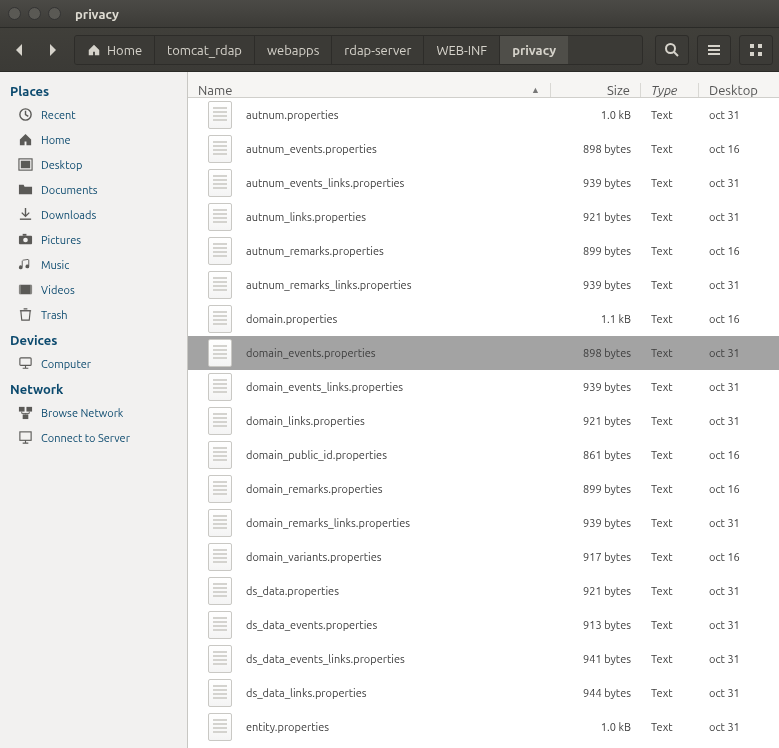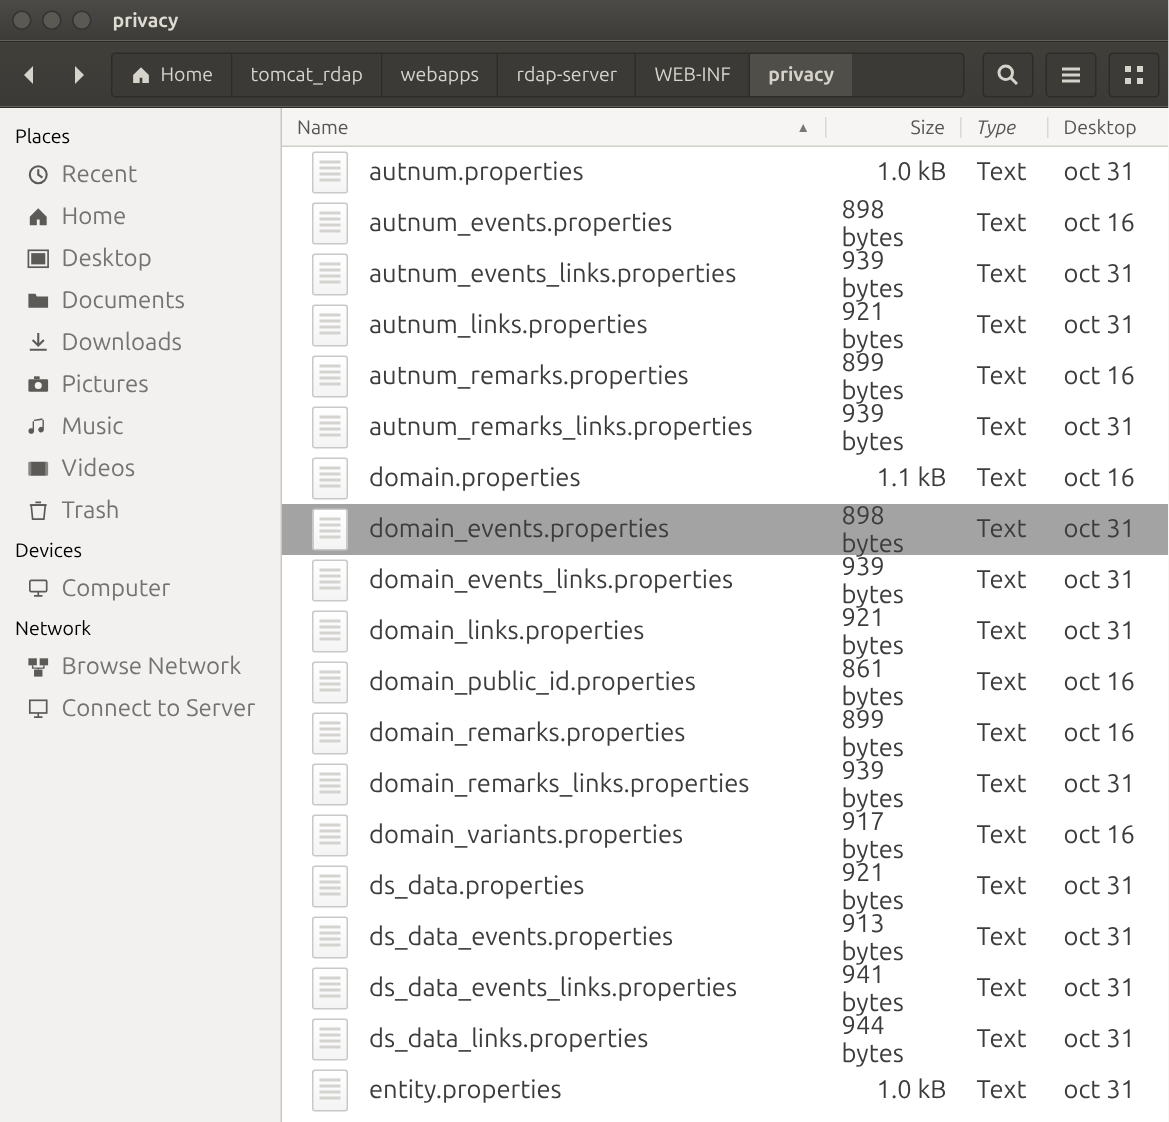--- a/index.html
+++ b/index.html
@@ -19,35 +19,35 @@
 .breadcrumb { display: flex; align-items: center; height: 30px; border-radius: 3px; overflow: hidden; margin-left: 4px; background: #3b3a36; border: 1px solid #2d2c29; flex:1; margin-right:8px; }
 .crumb { padding: 0 12px; height: 100%; display: flex; align-items: center; color: #d6d3cb; font-size: 13px; border-right: 1px solid #2d2c29; background: #3b3a36; cursor: pointer; gap:6px; }
 .crumb.active { background: #4f4e49; font-weight: bold; }
 .crumb:last-child{border-right:none}
 .tb-right { display: flex; gap: 8px; align-items:center; }
 .tb-right .tb-btn{border:1px solid #2d2c29; background:#3c3b37; width:34px; height:30px; border-radius:3px}
 
 .body { flex: 1; display: flex; overflow: hidden; }
 
 .sidebar { width: 188px; background: #f2f1f0; border-right: 1px solid #c8c7c3; padding: 6px 0; overflow-y: auto; }
-.side-header { font-weight: normal; color: #000000; padding: 6px 10px 4px 10px; font-size: 13px; }
-.side-item { display: flex; align-items: center; gap: 8px; padding: 5px 10px 5px 18px; color: #737373; cursor: pointer; font-size: 16px; }
+.side-header { font-weight: bold; color: #0c4a6e; padding: 6px 10px 4px 10px; font-size: 13px; }
+.side-item { display: flex; align-items: center; gap: 8px; padding: 5px 10px 5px 18px; color: #0c4a6e; cursor: pointer; font-size: 11px; }
 .side-item svg { width: 15px; height: 15px; fill: #5b5a57; flex-shrink: 0; }
 
 .filepane { flex: 1; background: #fff; display: flex; flex-direction: column; overflow: hidden; }
-.cols { display: flex; height: 26px; background: #f6f5f3; border-bottom: 1px solid #d0cfcb; font-size: 13px; color: #555; align-items: center; }
+.cols { display: flex; height: 26px; background: #f6f5f3; border-bottom: 1px solid #d0cfcb; font-size: 13px; color: #555; align-items: flex-end; }
 .col { display: flex; align-items: center; padding: 0 10px; border-right: 1px solid #d9d8d4; }
 .col-name { flex: 1; justify-content:space-between; padding-right:6px;}
 .col-sort{font-size:9px; color:#777; margin-right:4px}
 .col-size { width: 90px; justify-content:flex-end; }
 .col-type { width: 58px; font-style: italic; }
 .col-mod { width: 80px; border-right: none; }
 
 .rows { flex: 1; overflow-y: auto; }
-.row { display: flex; height: 34px; align-items: center; font-size: 17px; border-bottom: 1px solid transparent; cursor: pointer; }
+.row { display: flex; height: 34px; align-items: center; font-size: 11px; border-bottom: 1px solid transparent; cursor: pointer; }
 .row.sel { background: #a3a3a3; }
 .cell { padding: 0 10px; display: flex; align-items: center; }
 .cell-name { flex: 1; gap: 14px; padding-left: 20px; }
 .cell-size { width: 90px; justify-content:flex-end; }
 .cell-type { width: 58px; }
 .cell-mod { width: 80px; }
 .fileicon { width: 24px; height: 28px; display: inline-block; background: linear-gradient(180deg,#fff,#f4f4f4); border: 1px solid #c9c8c4; border-radius: 2px; position: relative; flex-shrink: 0; }
 .fileicon::before{content:"";position:absolute;left:4px;top:5px;right:4px;height:2px;background:#d4d3cf;box-shadow:0 4px 0 #d4d3cf,0 8px 0 #d4d3cf,0 12px 0 #d4d3cf}
 </style>
 </head>

